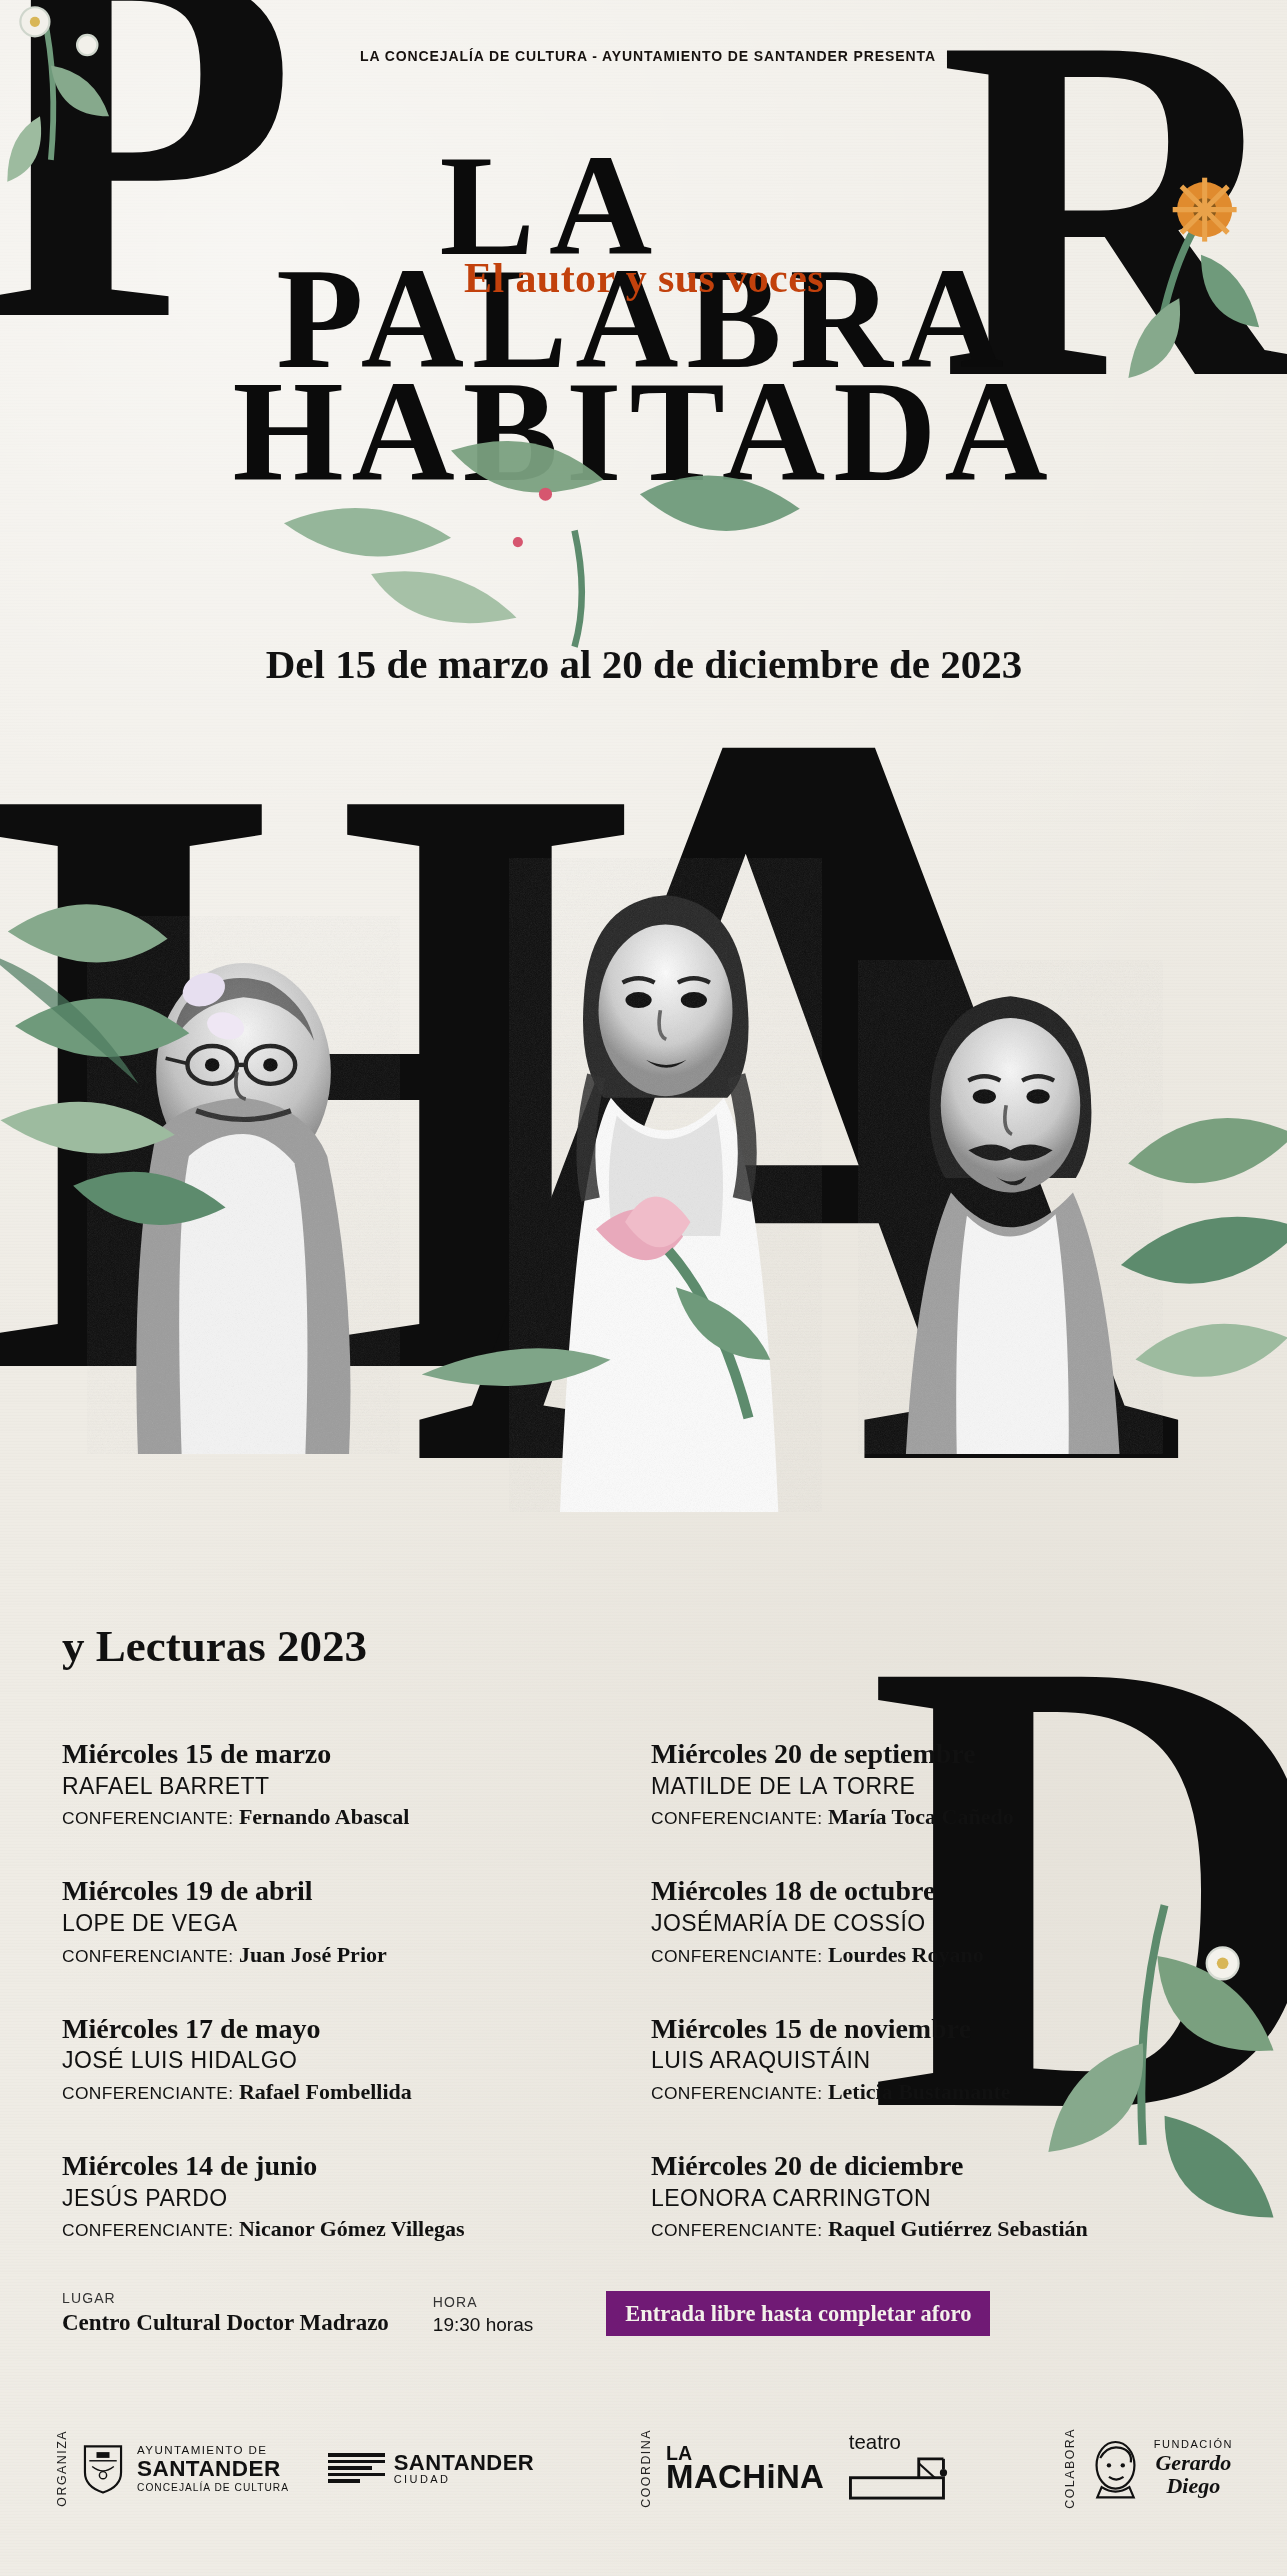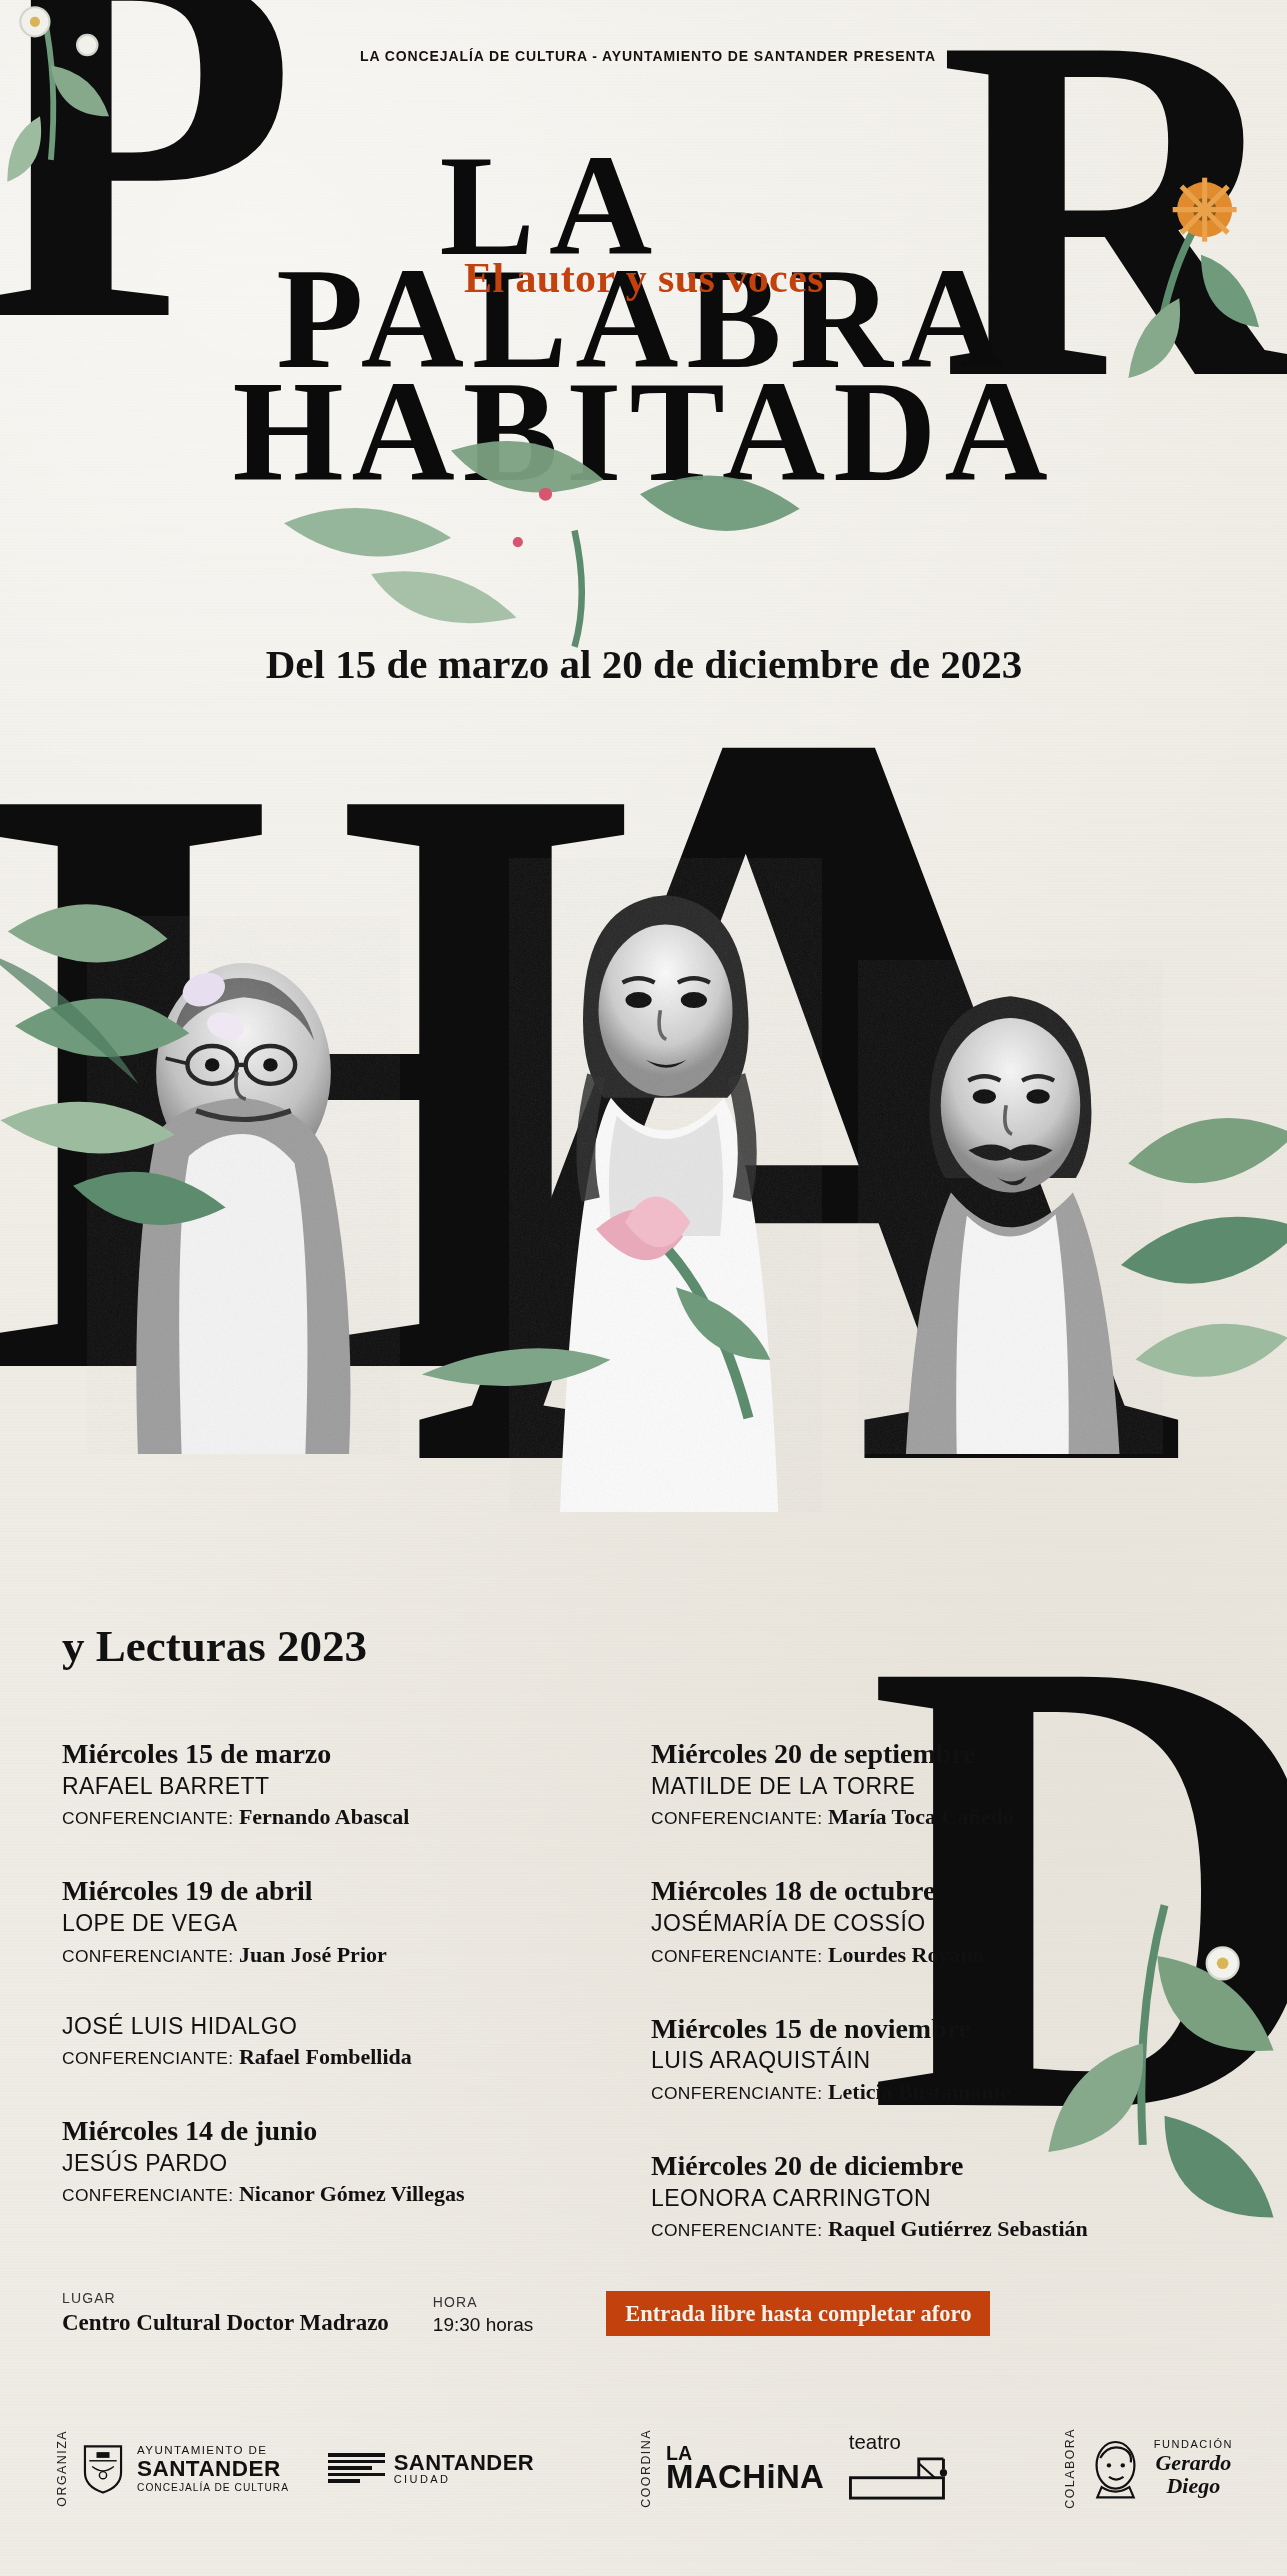--- a/index.html
+++ b/index.html
@@ -183,21 +183,21 @@
     font-size:23px;
     color:#111;
   }
   .finfo-val.light{
     font-family:"Liberation Sans", sans-serif;
     font-weight:400;
     font-size:19px;
   }
   .badge{
     margin-left:29px;
-    background:#c2410c;
+    background:#701a75;
     color:#f3f1ea;
     font-family:"Liberation Serif", serif;
     font-weight:700;
     font-size:22.5px;
     padding:9.5px 19px;
     white-space:nowrap;
   }
 
   
   .logos{
@@ -446,20 +446,21 @@
       </div>
       <div class="event">
         <div class="ev-date">Miércoles 19 de abril</div>
         <div class="ev-author">LOPE DE VEGA</div>
         <div class="ev-speaker">
           <span class="lbl">CONFERENCIANTE:</span>
           <span class="nm">Juan José Prior</span>
         </div>
       </div>
       <div class="event">
+        <div class="ev-date">Miércoles 17 de mayo</div>
         <div class="ev-author">JOSÉ LUIS HIDALGO</div>
         <div class="ev-speaker">
           <span class="lbl">CONFERENCIANTE:</span>
           <span class="nm">Rafael Fombellida</span>
         </div>
       </div>
       <div class="event">
         <div class="ev-date">Miércoles 14 de junio</div>
         <div class="ev-author">JESÚS PARDO</div>
         <div class="ev-speaker">

